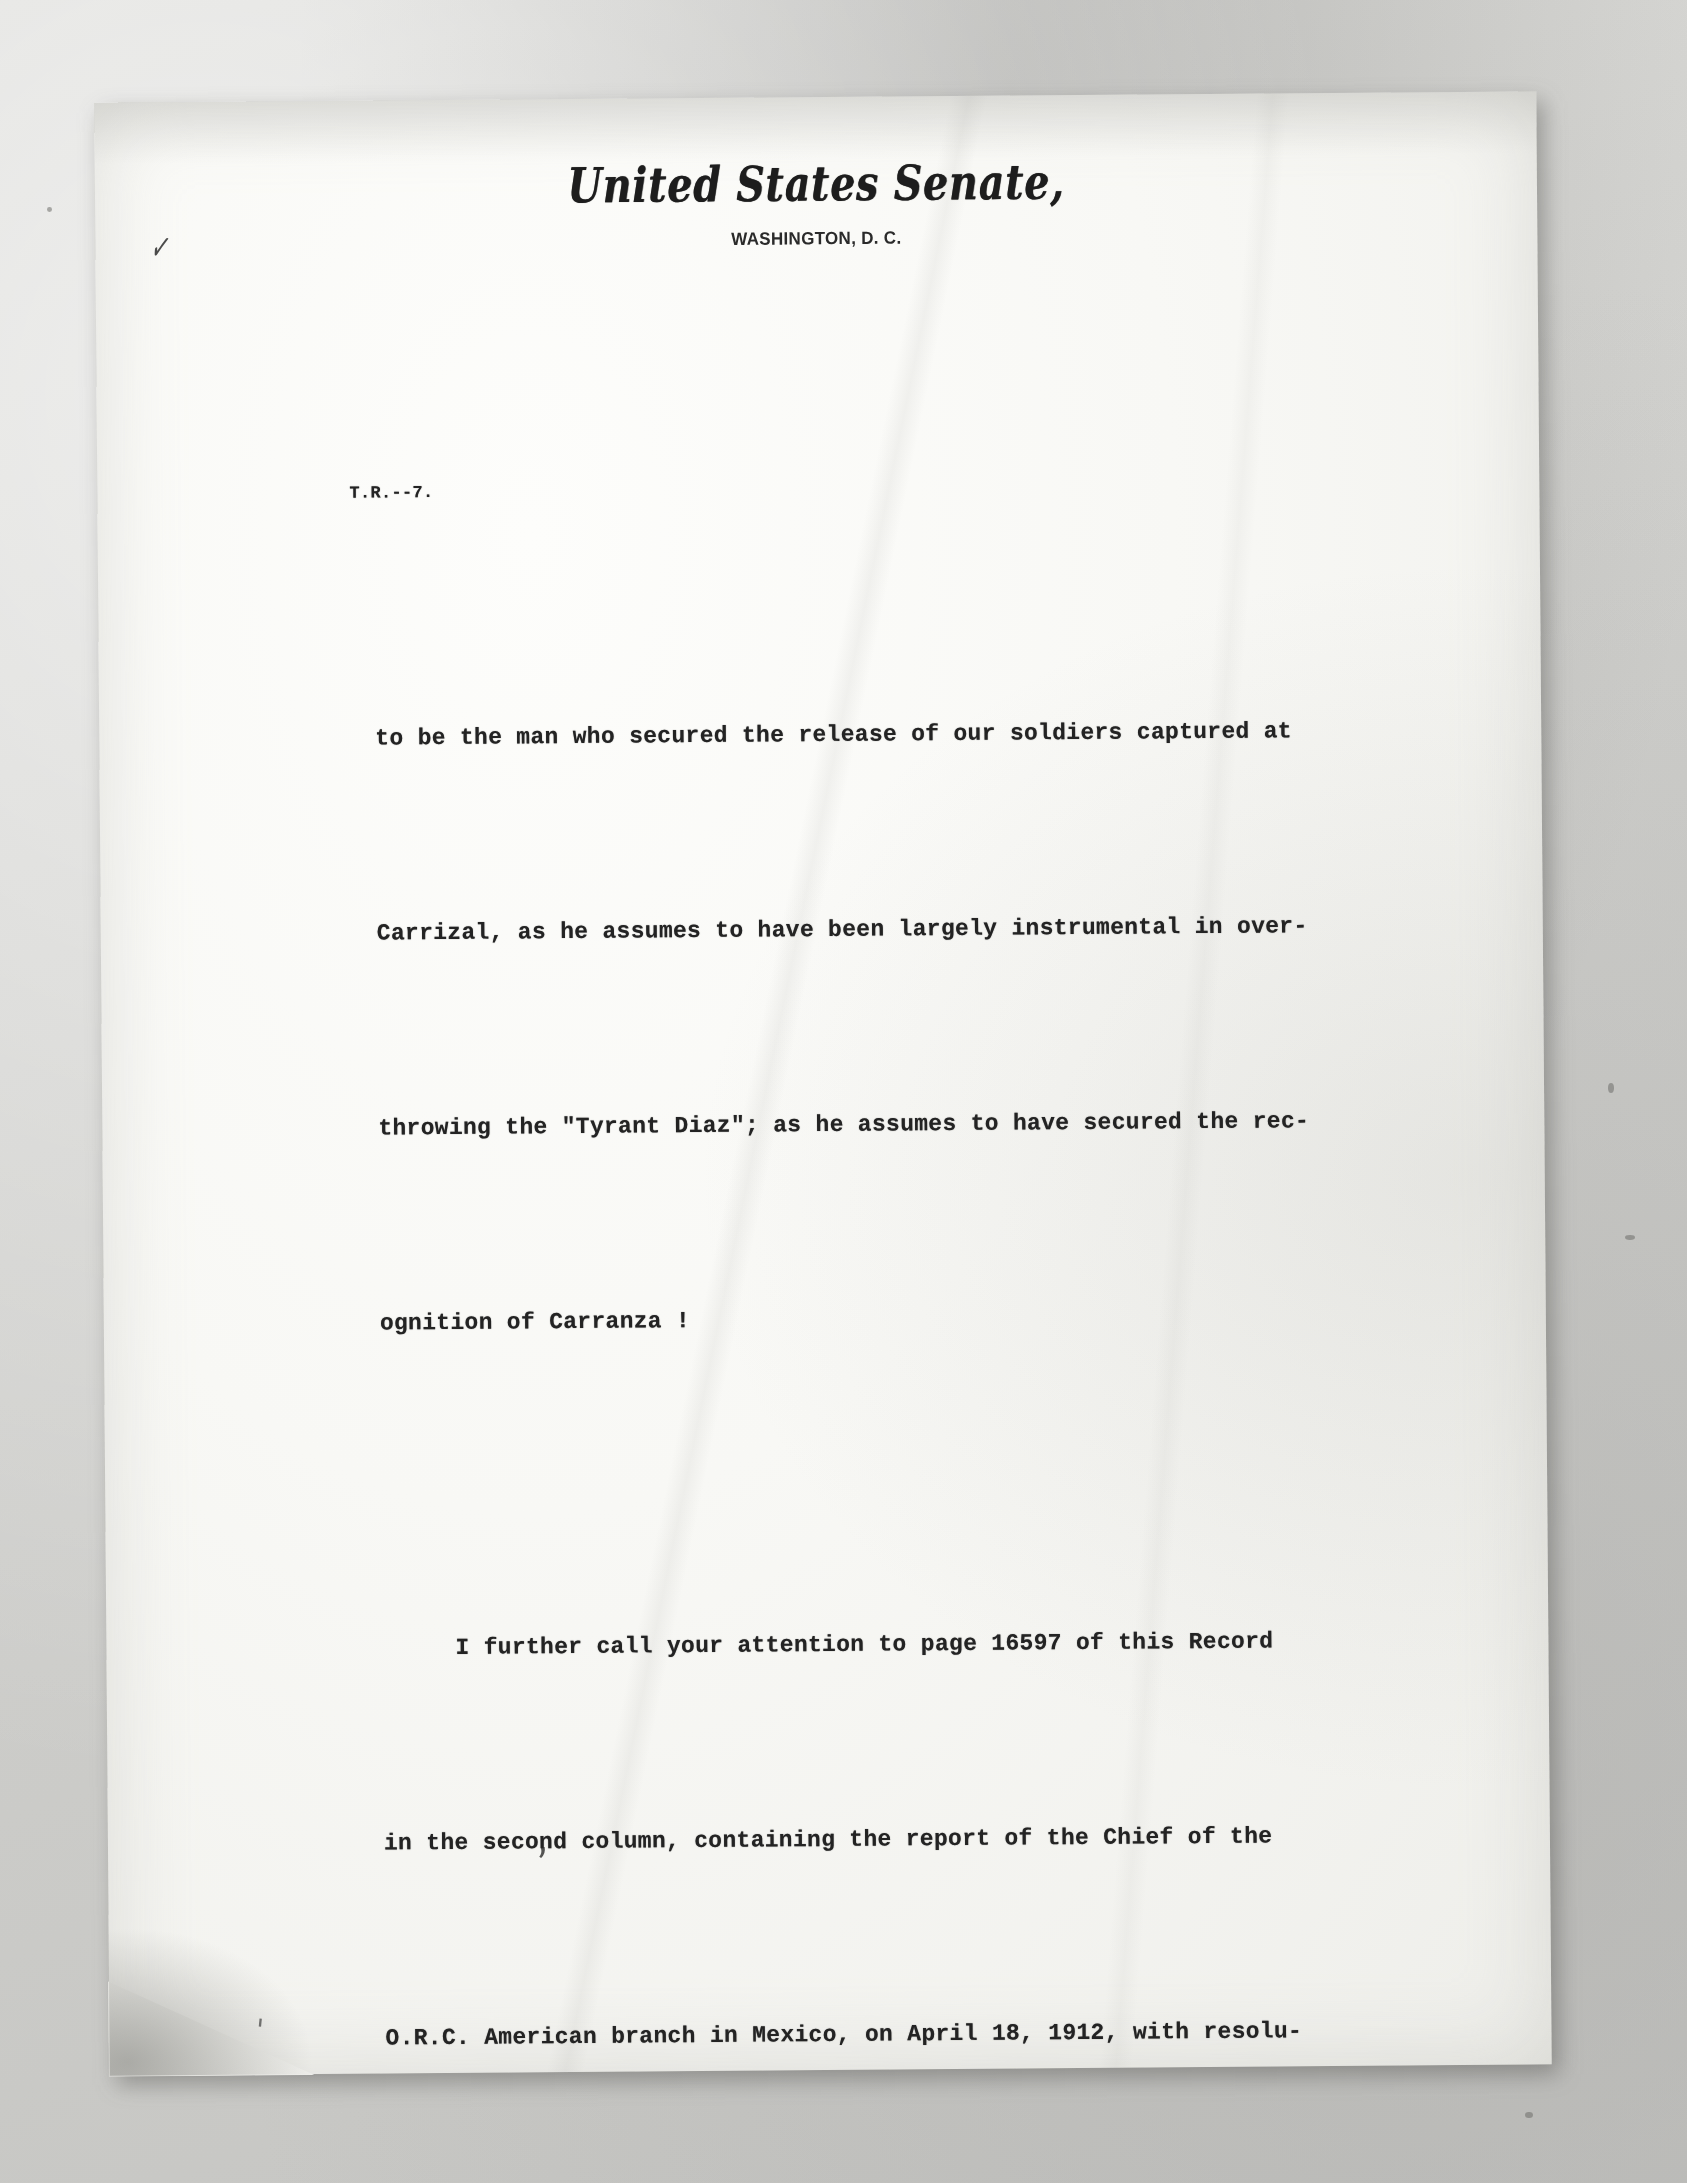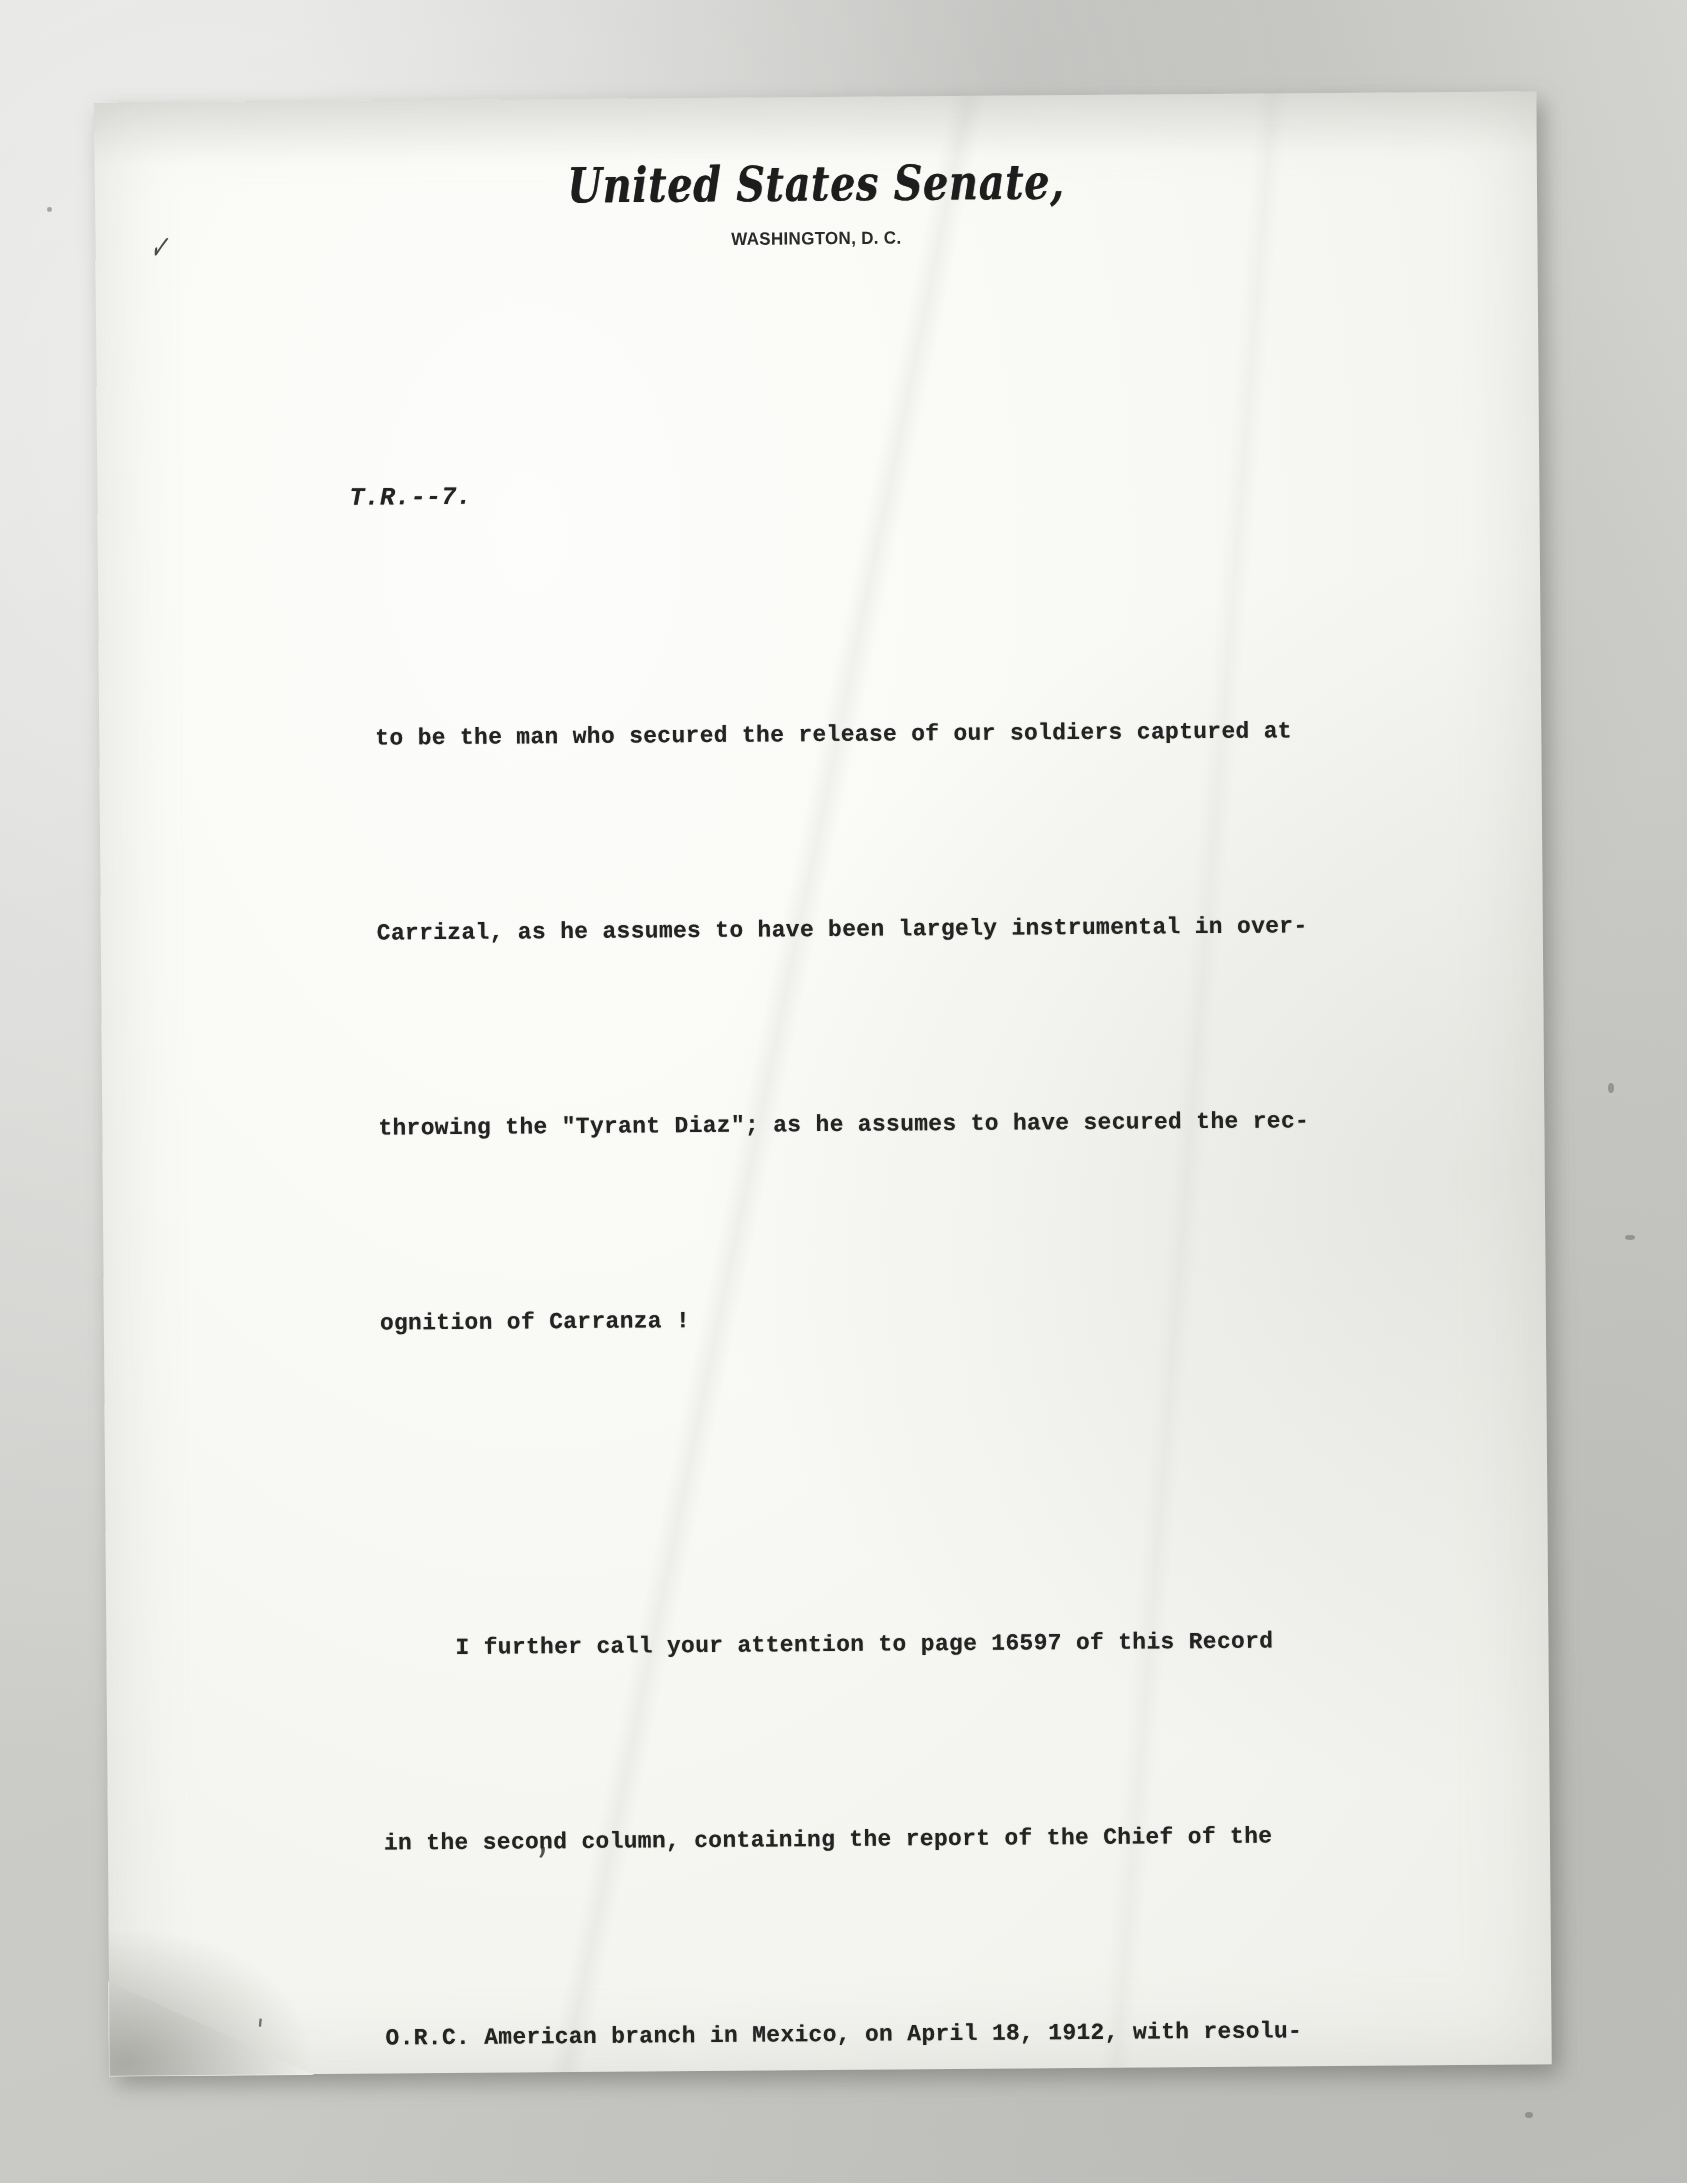--- a/index.html
+++ b/index.html
@@ -124,22 +124,21 @@
     color: #232323;
     letter-spacing: 0.3px;
     white-space: pre;
     text-shadow: 0 0 1.1px rgba(35,35,35,.55);
   }
 
   #docket {
     position: absolute;
     left: 252px;
     top: 383px;
-    font-size: 25px;
-    font-style: italic;
+    font-size: 17px;
   }
 
   #body-text {
     position: absolute;
     left: 276px;
     top: 476px;
     width: 1235px;
   }
   .para {
     font-size: 23px;

